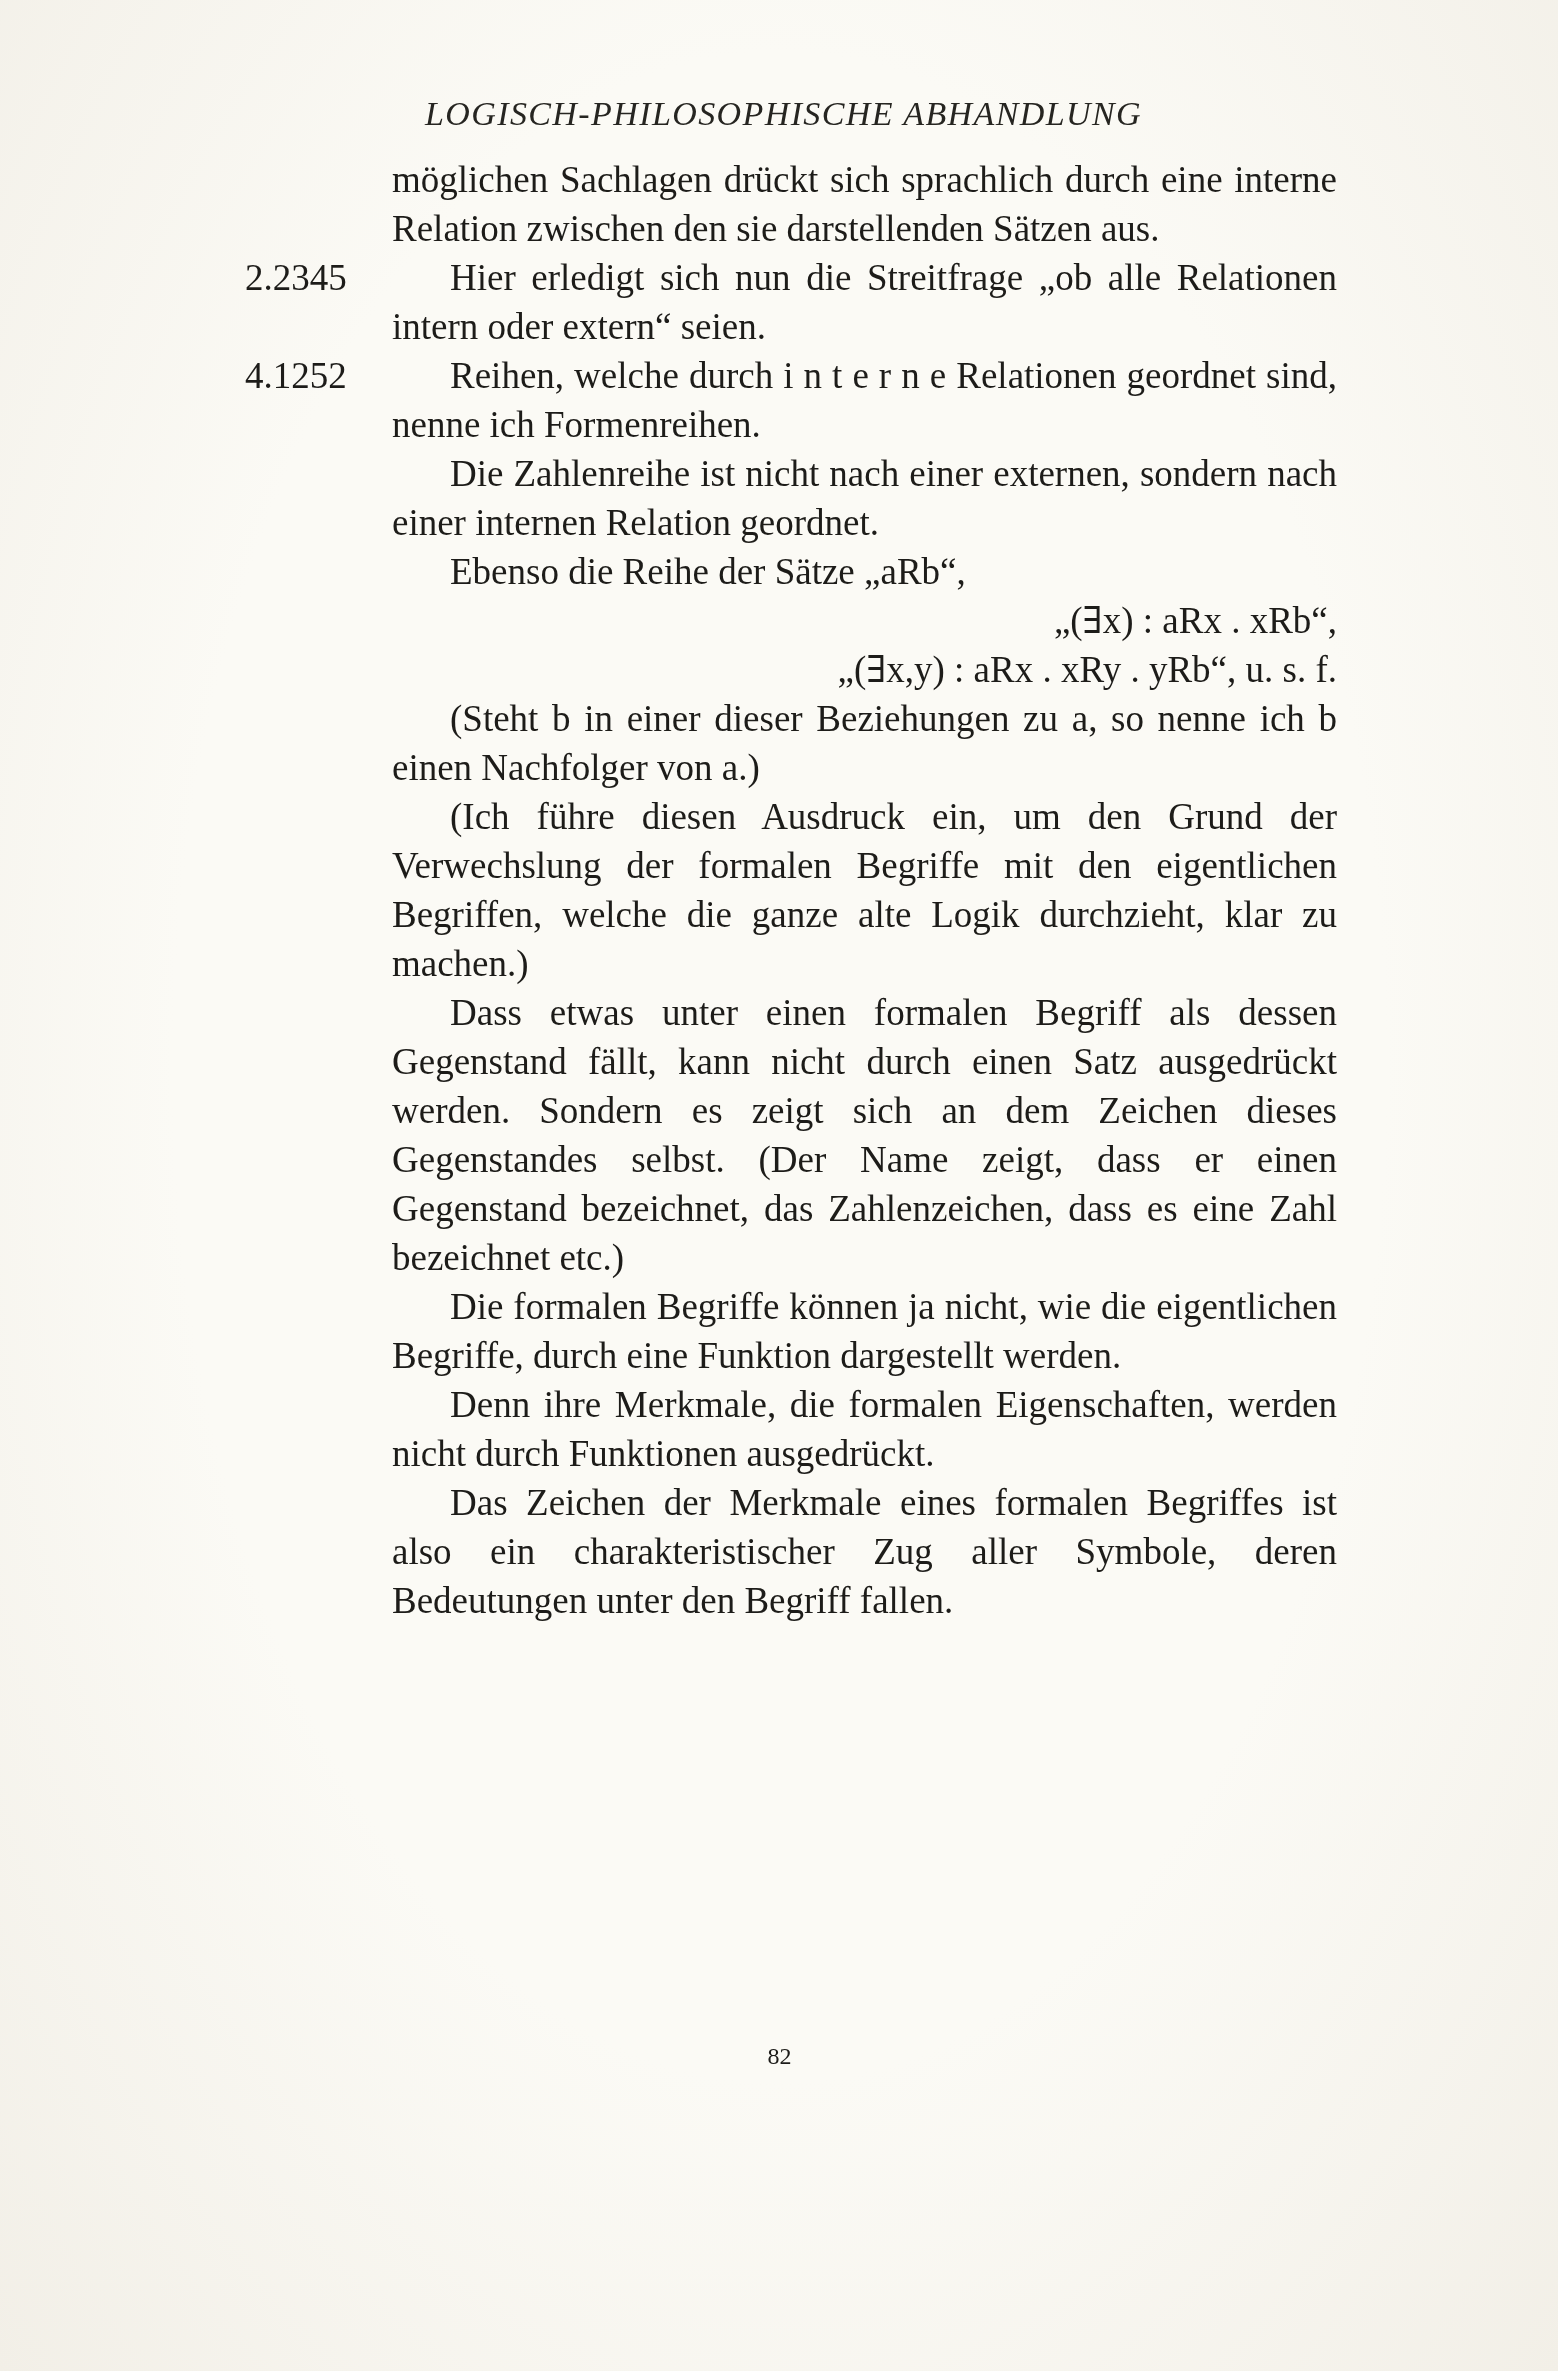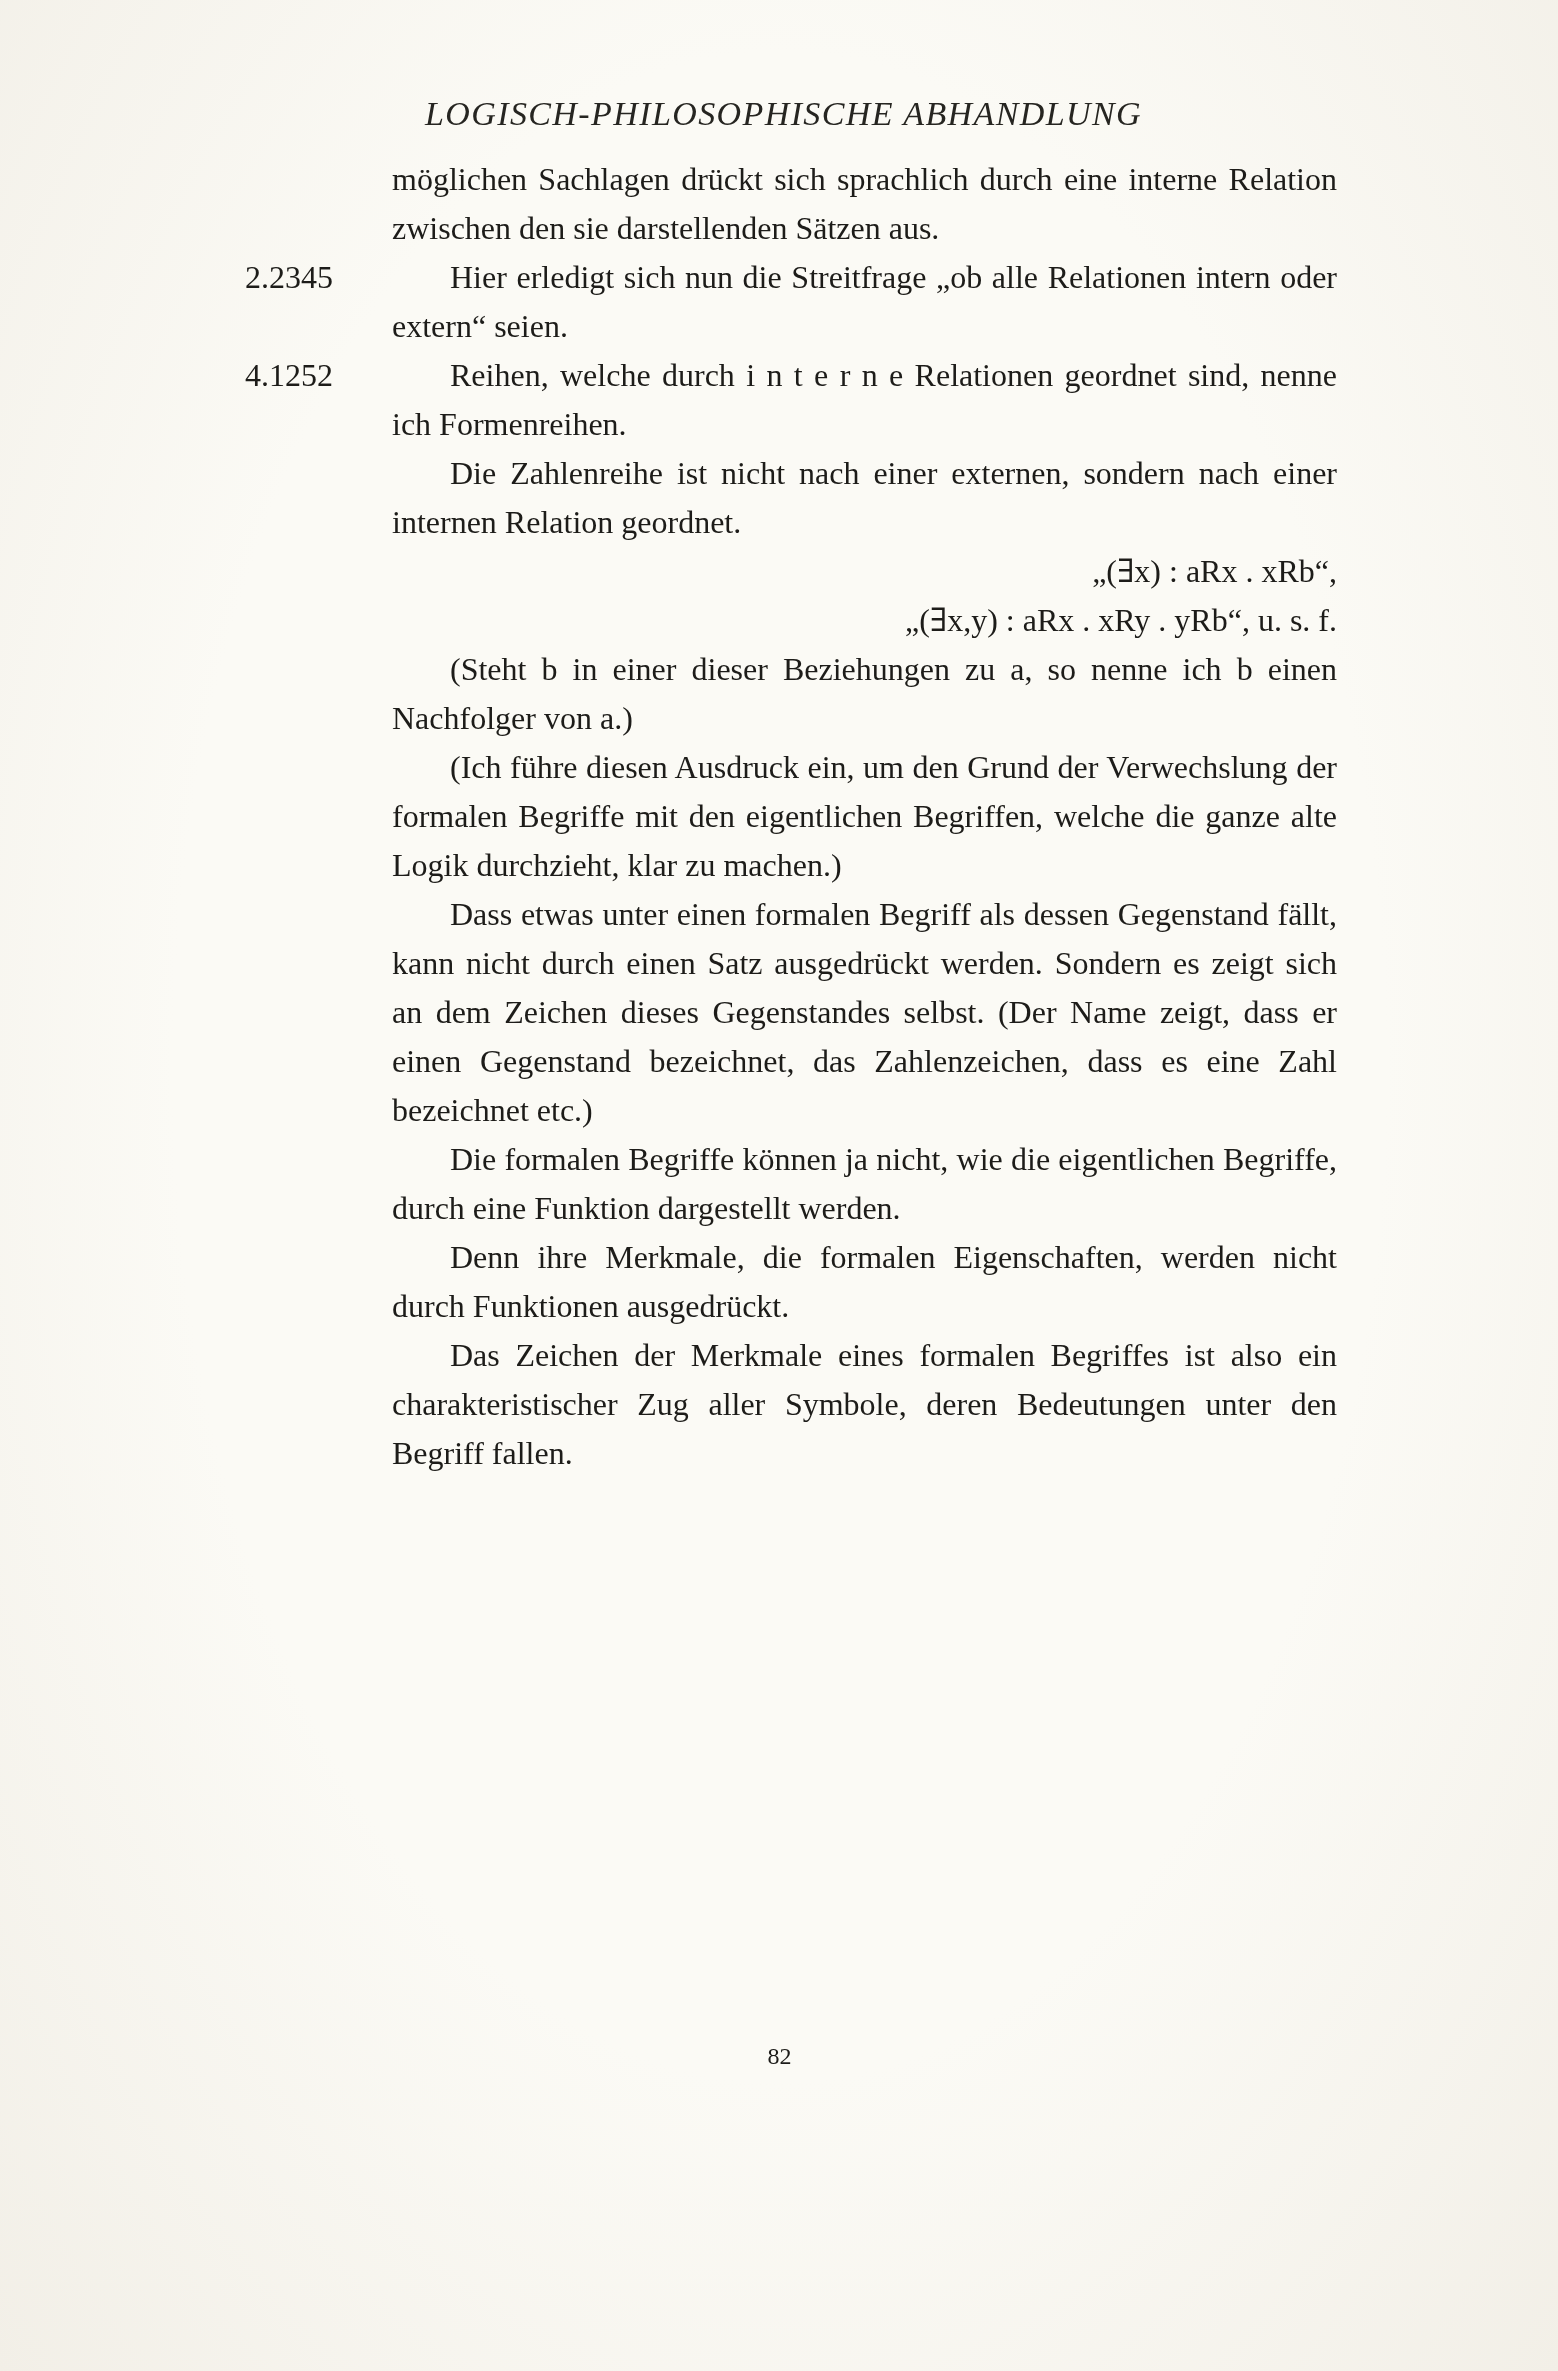--- a/index.html
+++ b/index.html
@@ -27,21 +27,21 @@
     letter-spacing: 1.4px;
     color: #262521;
     white-space: nowrap;
     font-style: italic;
   }
   .text-block {
     position: absolute;
     left: 392px;
     top: 155px;
     width: 945px;
-    font-size: 32px;
+    font-size: 37px;
     line-height: 49px;
   }
   .para {
     margin: 0;
     position: relative;
     text-align: justify;
     text-indent: 58px;
   }
   .para.cont { text-indent: 0; }
   .para.formula {
@@ -80,20 +80,21 @@
     <p class="para numbered">
       <span class="num">2.2345</span><span class="ptext">Hier erledigt sich nun die Streitfrage „ob alle Relationen intern oder extern“ seien.</span>
     </p>
 
     <p class="para numbered">
       <span class="num">4.1252</span><span class="ptext">Reihen, welche durch i n t e r n e Relationen geordnet sind, nenne ich Formenreihen.</span>
     </p>
 
     <p class="para">Die Zahlenreihe ist nicht nach einer externen, sondern nach einer internen Relation geordnet.</p>
 
+    <p class="para">Ebenso die Reihe der Sätze „aRb“,</p>
 
     <p class="para formula">„(∃x) : aRx . xRb“,</p>
 
     <p class="para formula">„(∃x,y) : aRx . xRy . yRb“, u. s. f.</p>
 
     <p class="para">(Steht b in einer dieser Beziehungen zu a, so nenne ich b einen Nachfolger von a.)</p>
 
 
     <p class="para">(Ich führe diesen Ausdruck ein, um den Grund der Verwechslung der formalen Begriffe mit den eigentlichen Begriffen, welche die ganze alte Logik durchzieht, klar zu machen.)</p>
 

